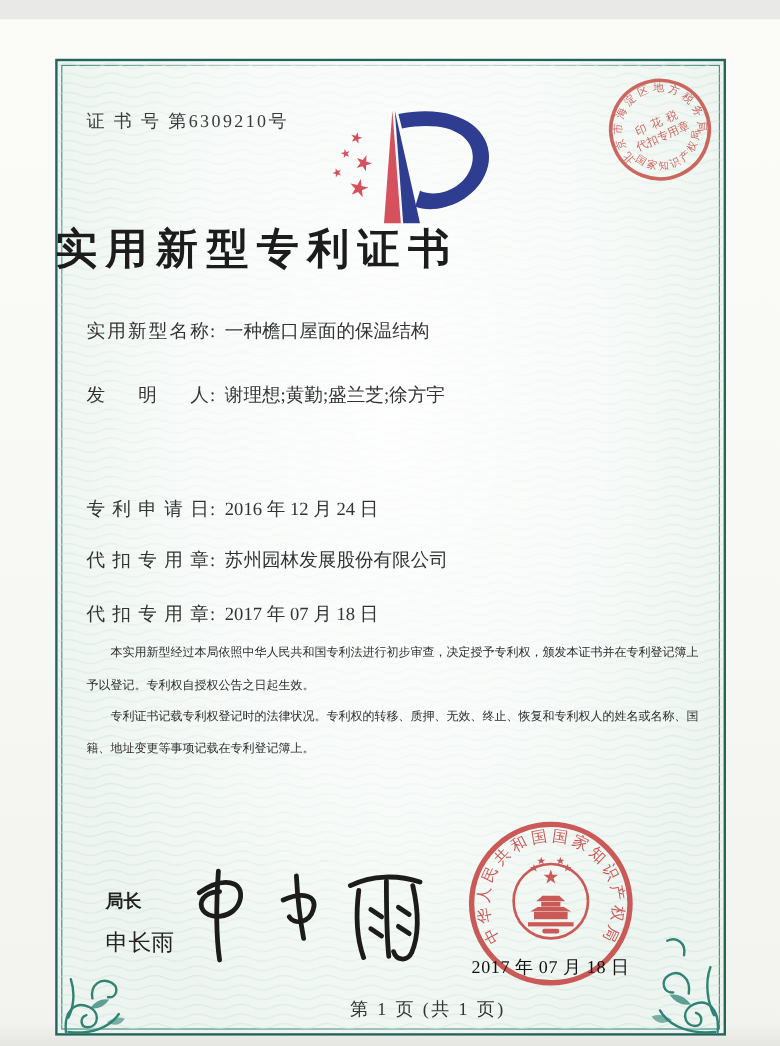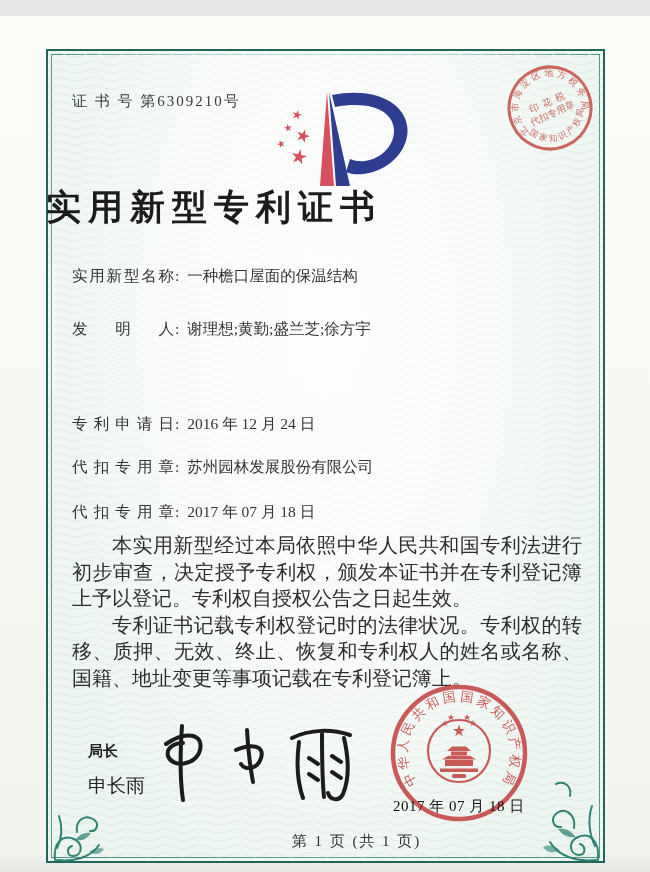--- a/index.html
+++ b/index.html
@@ -24,21 +24,21 @@
   .taxstamp{position:absolute;left:502px;top:44px;}
   .title{
     position:absolute;left:46px;top:168px;width:473px;text-align:left;
     font-size:35px;font-weight:bold;letter-spacing:7px;color:#1c1c1c;
   }
   .field{position:absolute;left:72px;font-size:15.5px;white-space:nowrap;color:#333;}
   .flabel{display:inline-block;width:102px;text-align:justify;text-align-last:justify;}
   .fcolon{margin:0 8px 0 1px;}
   .f0{top:250px}.f1{top:303px}.f2{top:348px}.f3{top:398px}.f4{top:441px}.f5{top:486px}
   .paras{position:absolute;left:72px;top:516px;width:510px;}
-  .paras p{margin:0;font-size:20px;line-height:26.5px;text-indent:2em;text-align:justify;color:#2d2d2d;}
+  .paras p{margin:0;font-size:10px;line-height:26.5px;text-indent:2em;text-align:justify;color:#2d2d2d;}
   .signer-title{position:absolute;left:88px;top:726px;font-size:15px;font-family:"Liberation Sans","DejaVu Sans",sans-serif;color:#222;font-weight:bold;}
   .signer-name{position:absolute;left:88px;top:757px;font-size:19px;font-family:"Liberation Sans","DejaVu Sans",sans-serif;color:#222;}
   .signature{position:absolute;left:152px;top:694px;}
   .seal{position:absolute;left:385px;top:663px;opacity:.88;}
   .sealdate{position:absolute;left:393px;top:781px;width:150px;font-size:15px;letter-spacing:.5px;color:#111;z-index:6;}
   .footer{position:absolute;left:46px;top:816px;width:621px;text-align:center;font-size:15px;letter-spacing:2px;color:#333;}
   .flourish{position:absolute;z-index:2;}
   .fl-bl{left:49px;top:770px;}
   .fl-br{left:524px;top:758px;transform:scaleX(-1);}
   .seal,.signature,.taxstamp{z-index:4;}

